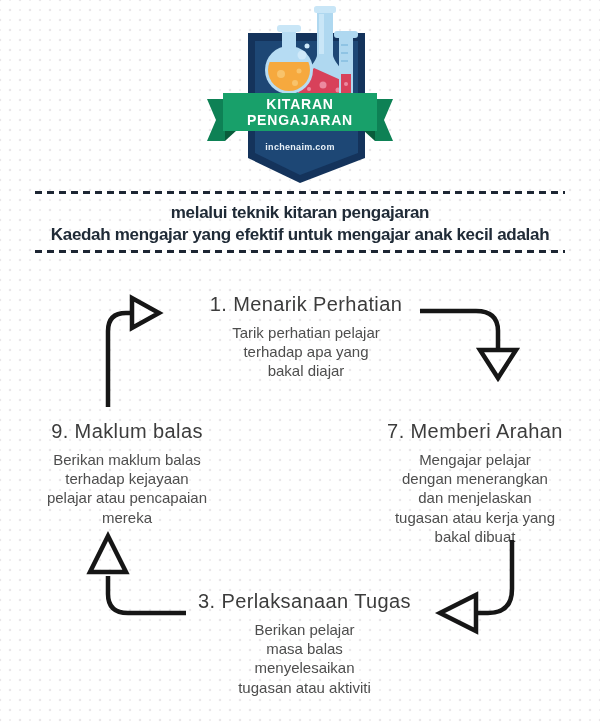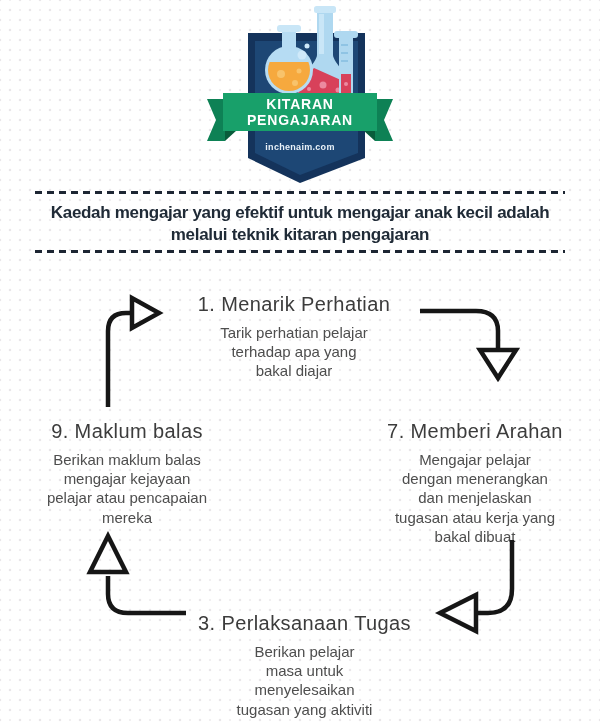--- a/index.html
+++ b/index.html
@@ -83,43 +83,43 @@
       <path d="M180,130 L168,130 L180,141 Z" fill="#085c3b"></path>
       <rect x="28" y="93" width="154" height="38" fill="#18a06a"></rect>
       <text class="badge-title" x="105" y="109">KITARAN</text>
       <text class="badge-title" x="105" y="125">PENGAJARAN</text>
     </g>
     <text class="badge-site" x="105" y="150">inchenaim.com</text>
   </svg>
 
   <div class="abs dashline" style="top:191px;"></div>
   <div class="abs intro">
+    <div>melalui teknik kitaran pengajaran</div>
     <div>Kaedah mengajar yang efektif untuk mengajar anak kecil adalah</div>
-    <div>melalui teknik kitaran pengajaran</div>
   </div>
   <div class="abs dashline" style="top:250px;"></div>
 
-  <div class="abs step" style="left:184px;top:293px;width:220px;">
+  <div class="abs step" style="left:196px;top:293px;width:220px;">
     <div class="step-title">1. Menarik Perhatian</div>
     <div class="step-desc" style="width:158px;">Tarik perhatian pelajar terhadap apa yang bakal diajar</div>
   </div>
 
   <div class="abs step" style="left:375px;top:420px;width:200px;">
     <div class="step-title">7. Memberi Arahan</div>
     <div class="step-desc" style="width:165px;">Mengajar pelajar dengan menerangkan dan menjelaskan tugasan atau kerja yang bakal dibuat</div>
   </div>
 
   <div class="abs step" style="left:27px;top:420px;width:200px;">
     <div class="step-title">9. Maklum balas</div>
-    <div class="step-desc" style="width:162px;">Berikan maklum balas mengajar kejayaan pelajar atau pencapaian mereka</div>
+    <div class="step-desc" style="width:162px;">Berikan maklum balas terhadap kejayaan pelajar atau pencapaian mereka</div>
   </div>
 
-  <div class="abs step" style="left:197px;top:590px;width:215px;margin-top:22px;">
+  <div class="abs step" style="left:197px;top:590px;width:215px;">
     <div class="step-title">3. Perlaksanaan Tugas</div>
-    <div class="step-desc" style="width:140px;">Berikan pelajar masa untuk menyelesaikan tugasan yang aktiviti</div>
+    <div class="step-desc" style="width:140px;">Berikan pelajar masa balas menyelesaikan tugasan atau aktiviti</div>
   </div>
 
   <svg class="abs" style="left:86px;top:291px;" width="80" height="118" viewBox="0 0 80 118">
     <path class="arrow" d="M22,116 L22,40 Q22,22 40,22 L44,22"></path>
     <path class="arrow" d="M46,7 L46,37 L73,22 Z"></path>
   </svg>
 
   <svg class="abs" style="left:416px;top:303px;" width="105" height="80" viewBox="0 0 105 80">
     <path class="arrow" d="M4,8 L60,8 Q82,8 82,28 L82,45"></path>
     <path class="arrow" d="M64,47 L100,47 L82,75 Z"></path>

